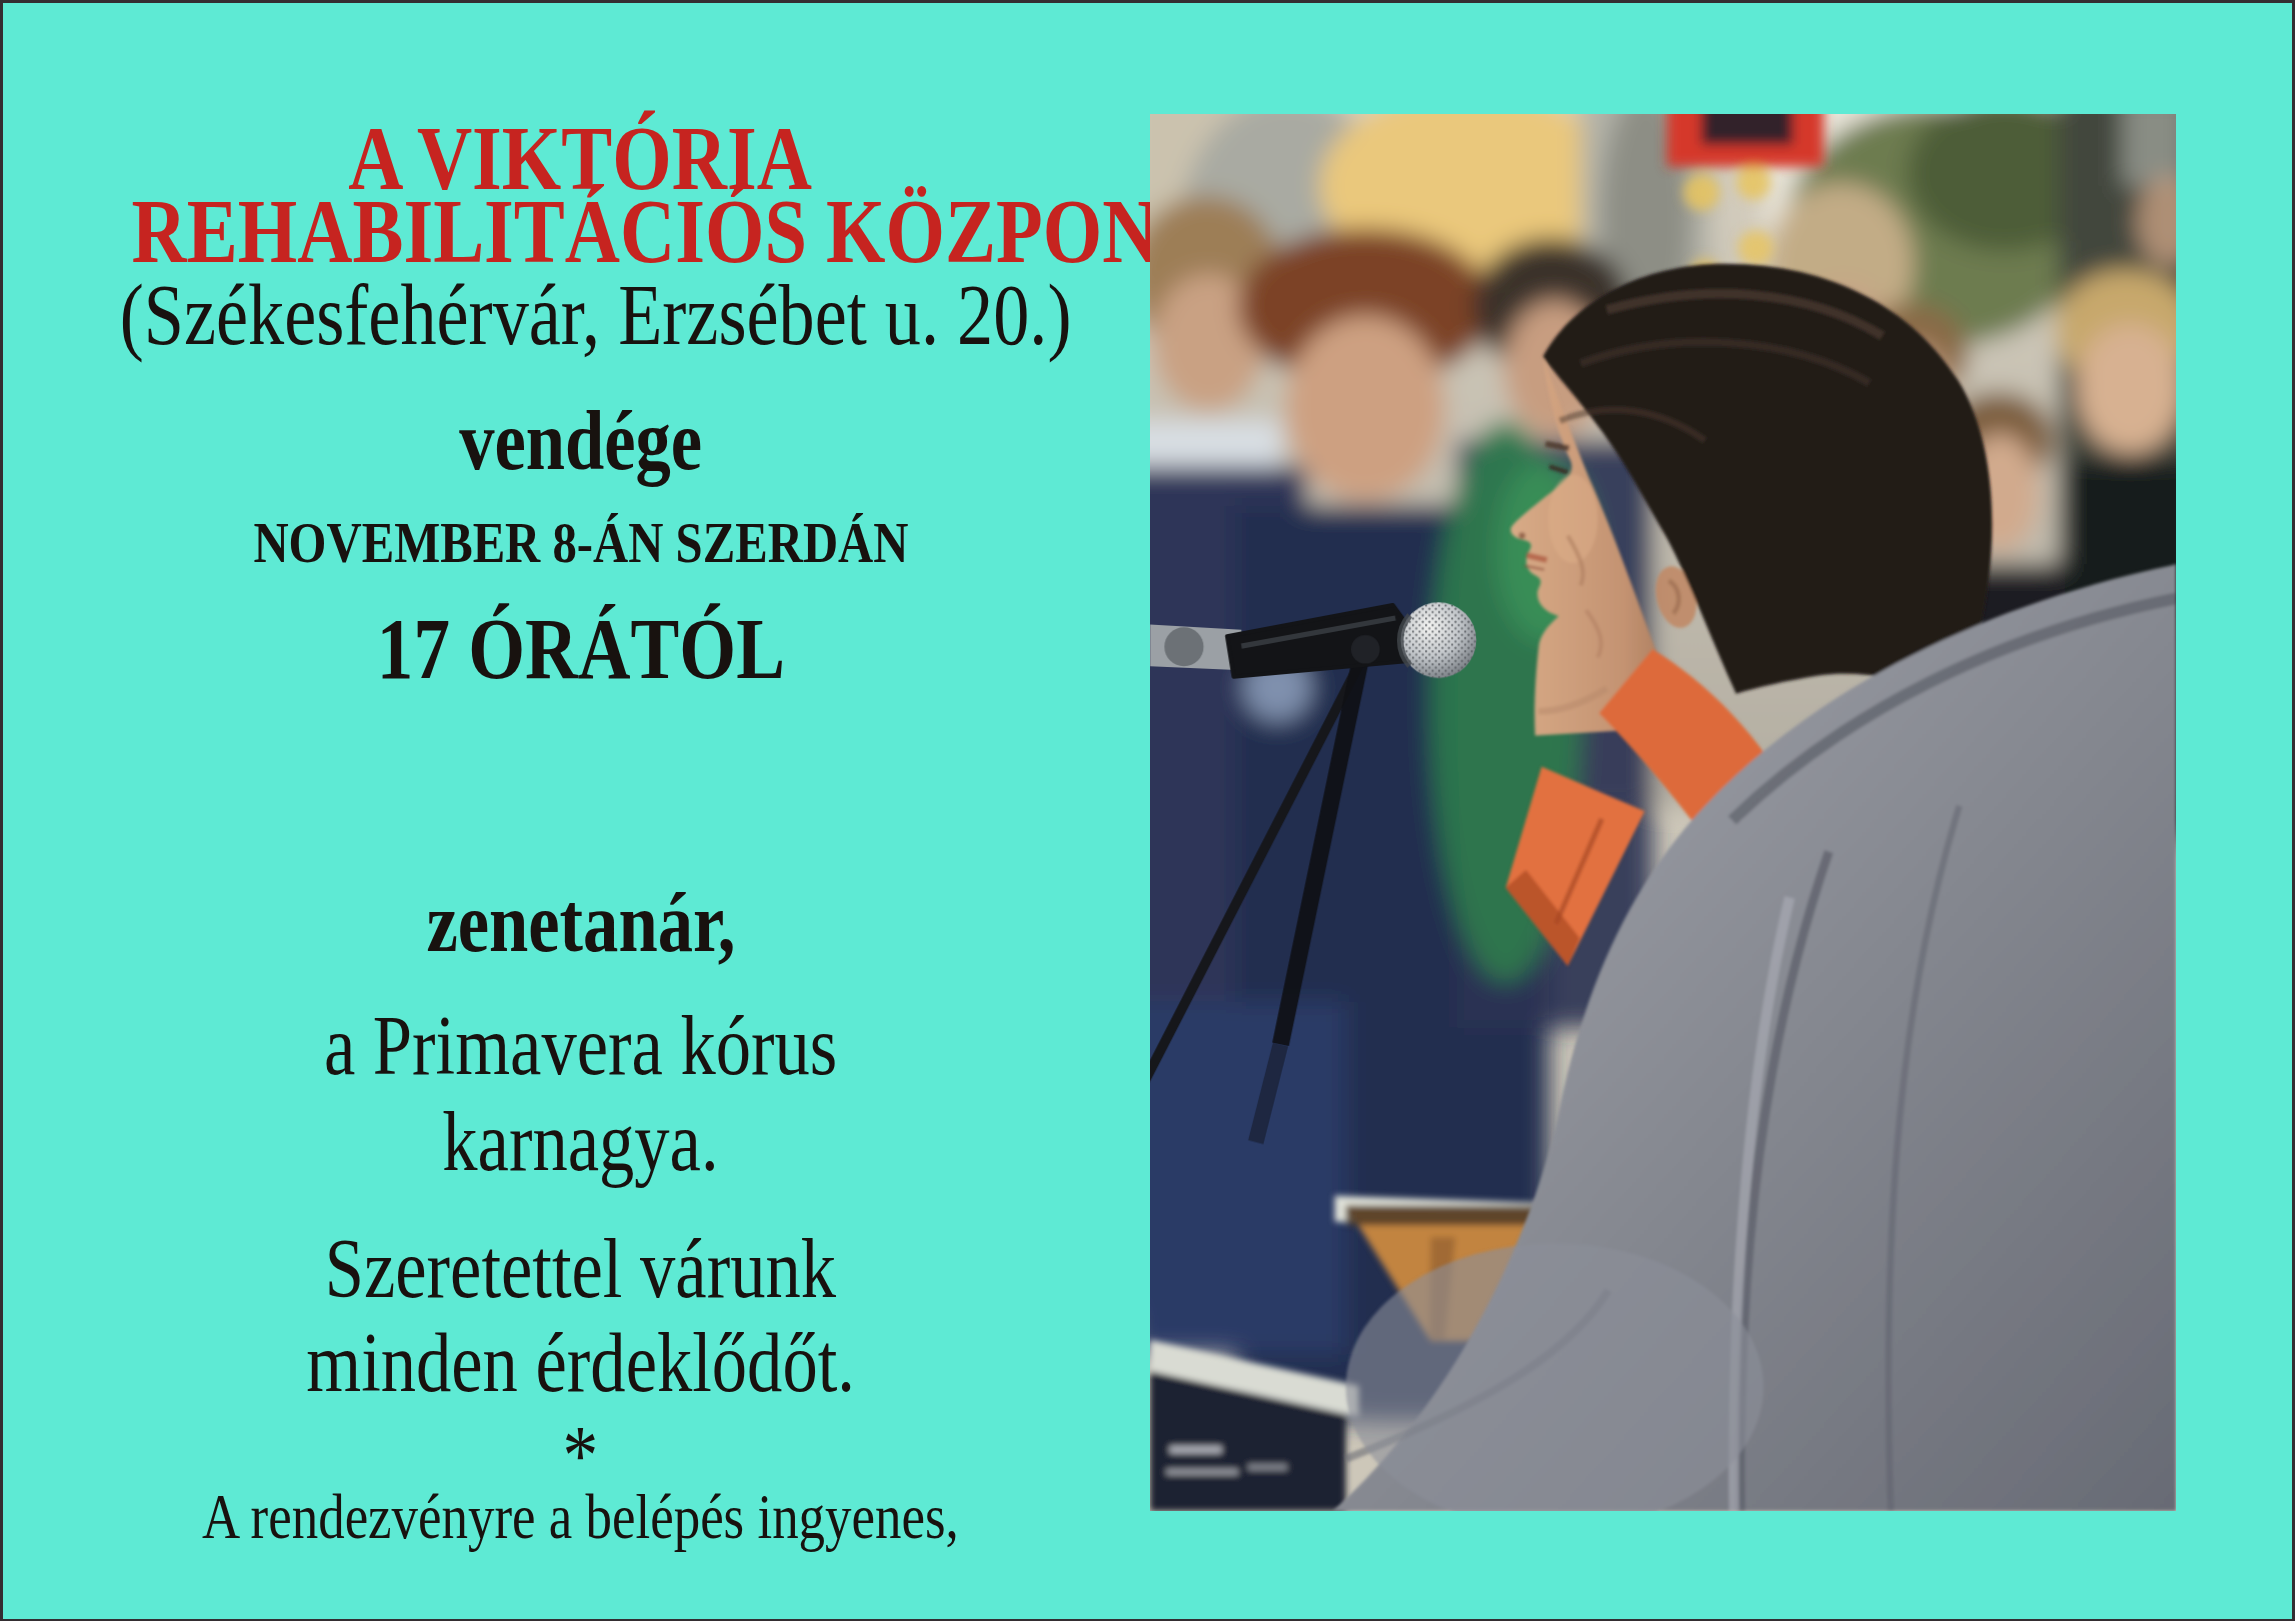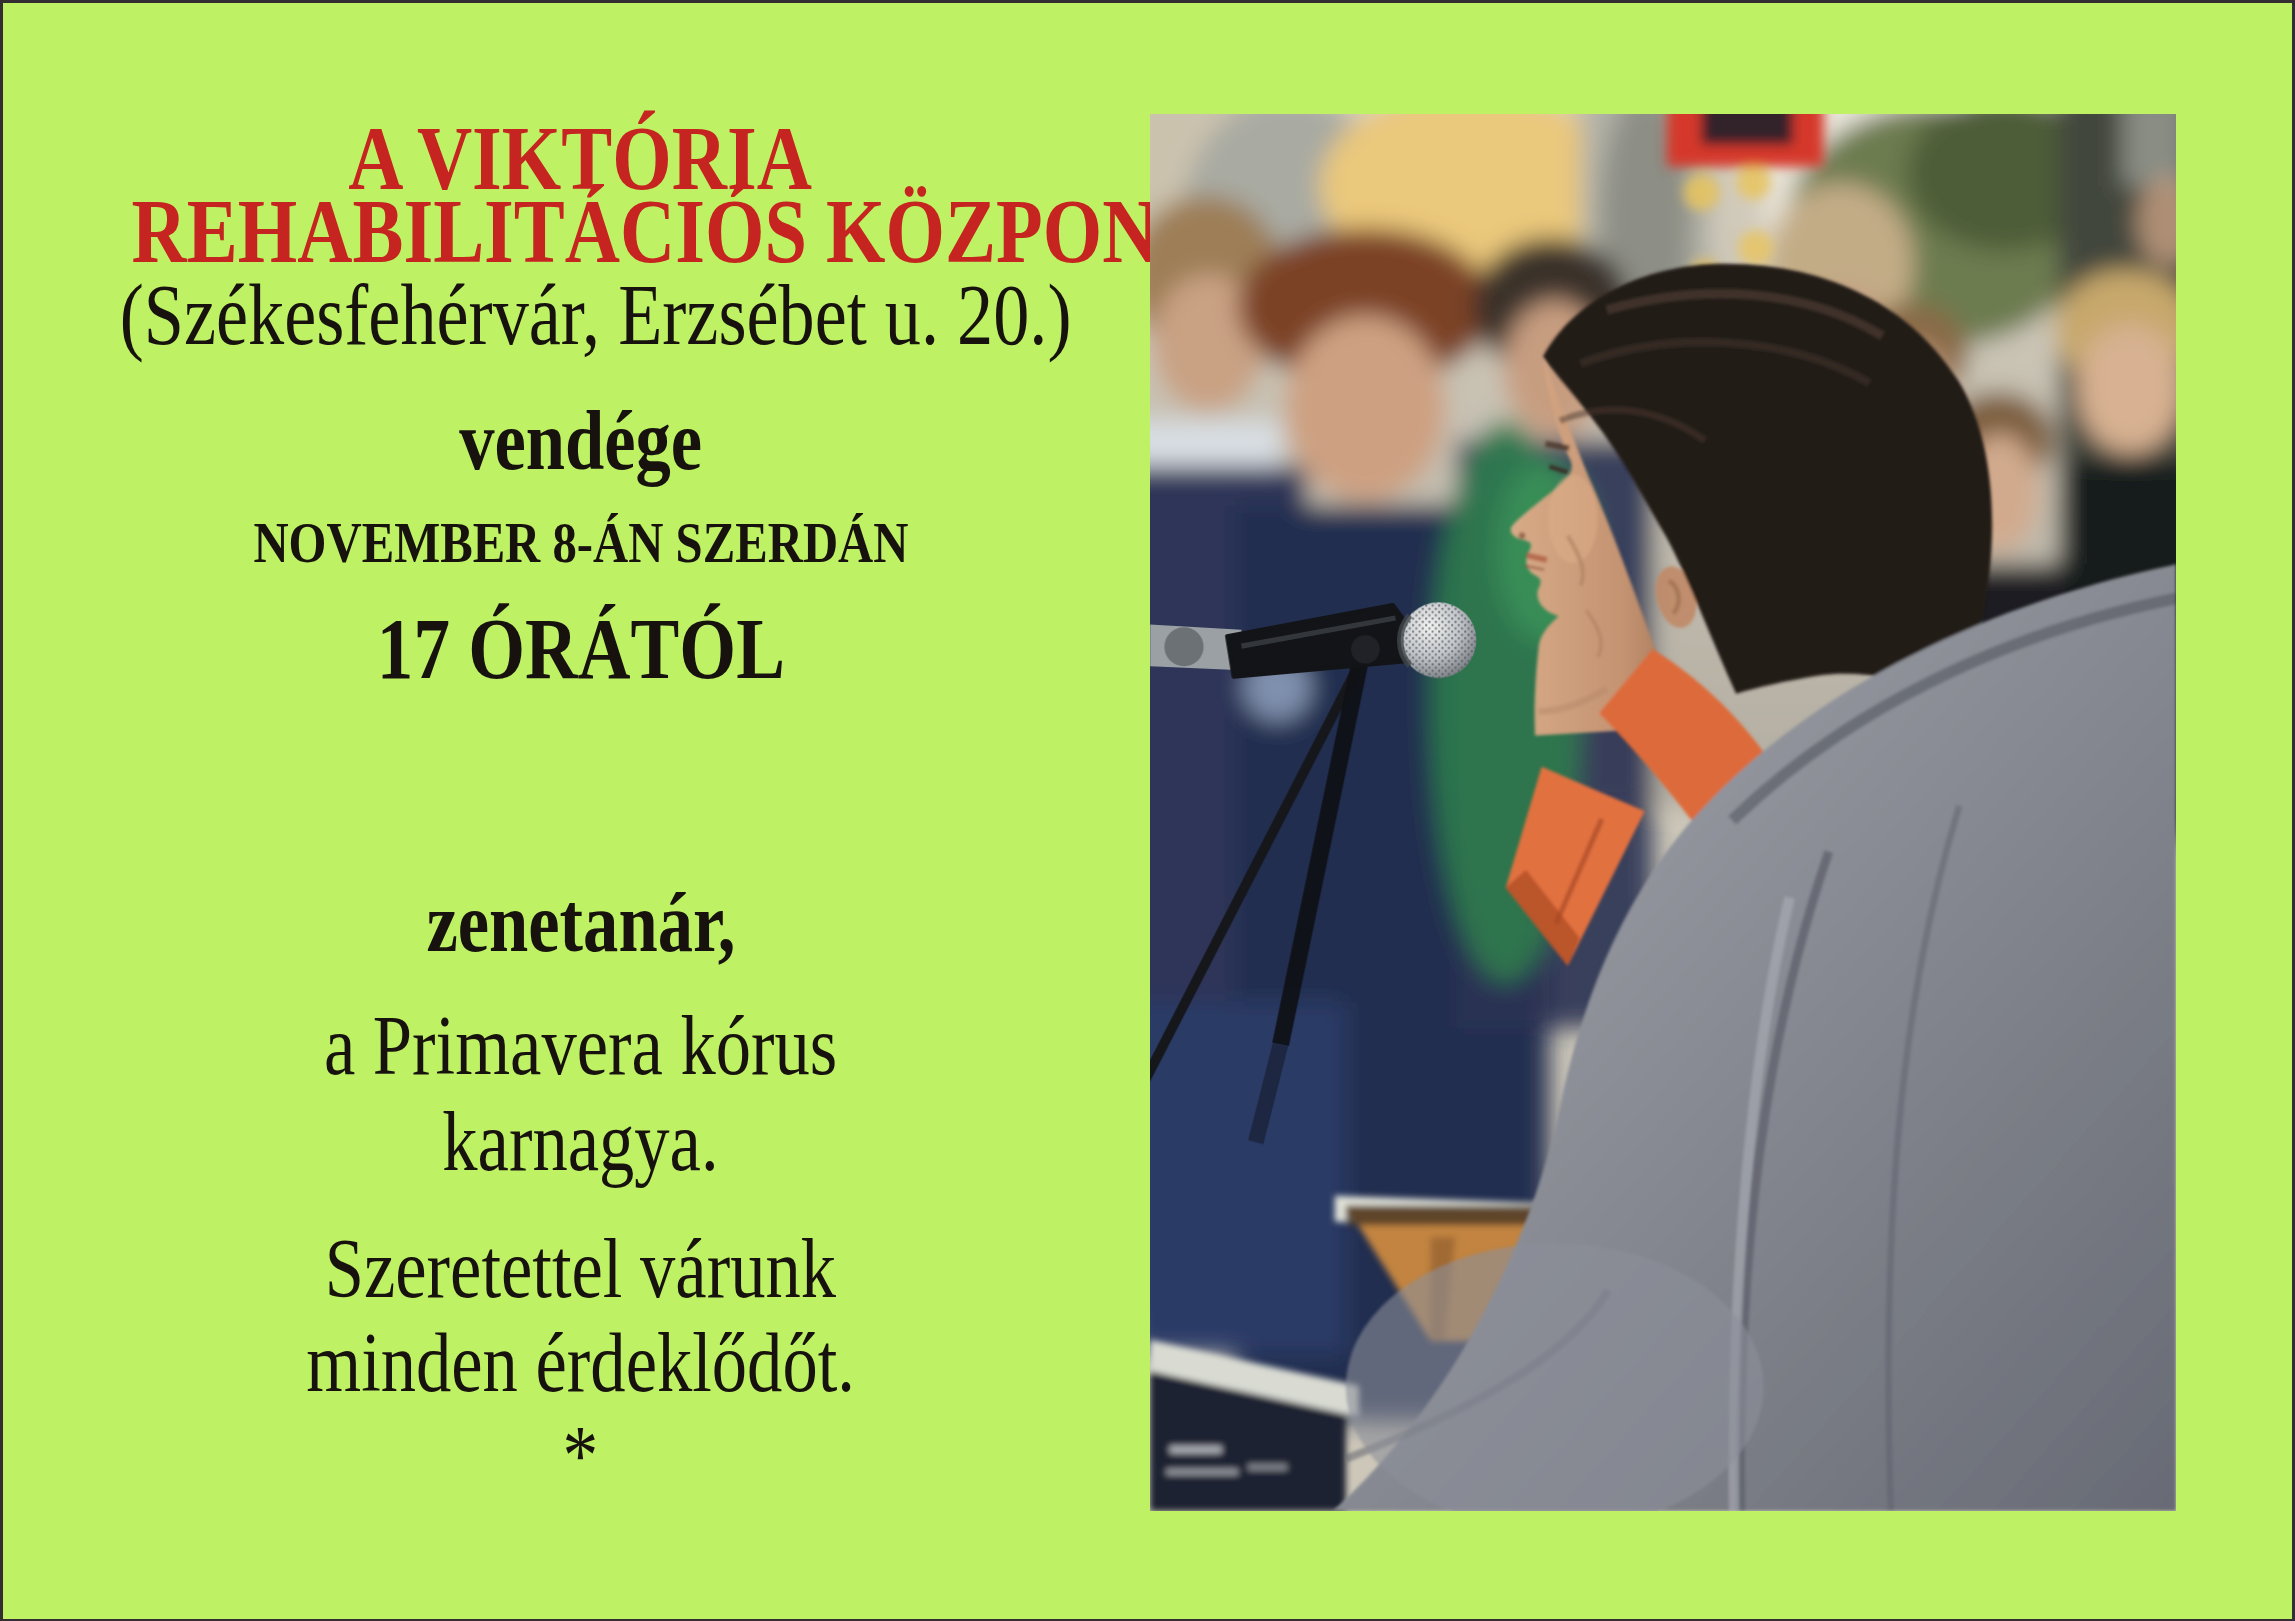--- a/index.html
+++ b/index.html
@@ -1,17 +1,17 @@
 <!DOCTYPE html>
 <html style="font-size:10.4px"><head>
 <meta charset="utf-8">
 <style>
   html,body{margin:0;padding:0;background:#ffffff;}
   .canvas{
-    position:relative; width:2295px; height:1622px; background:#bef264;
+    position:relative; width:2295px; height:1622px; background:#5eead4;
     box-sizing:border-box; border:3.9px solid #342e32; overflow:hidden;
     font-family:"Liberation Serif","DejaVu Serif",serif;
   }
   .text-col{position:absolute; left:26px; top:0; width:1103px; height:100%;}
   .line{position:absolute; width:100%; text-align:center; line-height:1; white-space:nowrap;}
   .line > span{display:inline-block; transform:scaleX(0.84); transform-origin:50% 50%;}
   .t-red{color:#c62420; font-weight:bold;}
   .t-blk{color:#18120f;}
   .bold{font-weight:bold;}
   .l1 {top:110px;  font-size:91px;}
@@ -46,20 +46,21 @@
     <div class="line l3 t-blk"><span>(Székesfehérvár, Erzsébet u. 20.)</span></div>
     <div class="line l4 t-blk bold"><span>vendége</span></div>
     <div class="line l5 t-blk bold"><span>NOVEMBER 8-ÁN SZERDÁN</span></div>
     <div class="line l6 t-blk bold"><span>17 ÓRÁTÓL</span></div>
     <div class="line l8 t-blk bold"><span>zenetanár,</span></div>
     <div class="line l9 t-blk"><span>a Primavera kórus</span></div>
     <div class="line l10 t-blk"><span>karnagya.</span></div>
     <div class="line l12 t-blk"><span>minden érdeklődőt.</span></div>
     <div class="line l11 t-blk"><span>Szeretettel várunk</span></div>
     <div class="line l13 t-blk"><span>*</span></div>
+    <div class="line l14 t-blk"><span>A rendezvényre a belépés ingyenes,</span></div>
   </div>
 
   <div class="photo">
     <svg viewBox="0 0 1572 2140" preserveAspectRatio="none">
       <defs>
         <filter id="fB" x="-20%" y="-20%" width="140%" height="140%">
             <feGaussianBlur stdDeviation="18"></feGaussianBlur>
           </filter>
         <filter id="fM" x="-30%" y="-30%" width="160%" height="160%">
             <feGaussianBlur stdDeviation="9"></feGaussianBlur>

